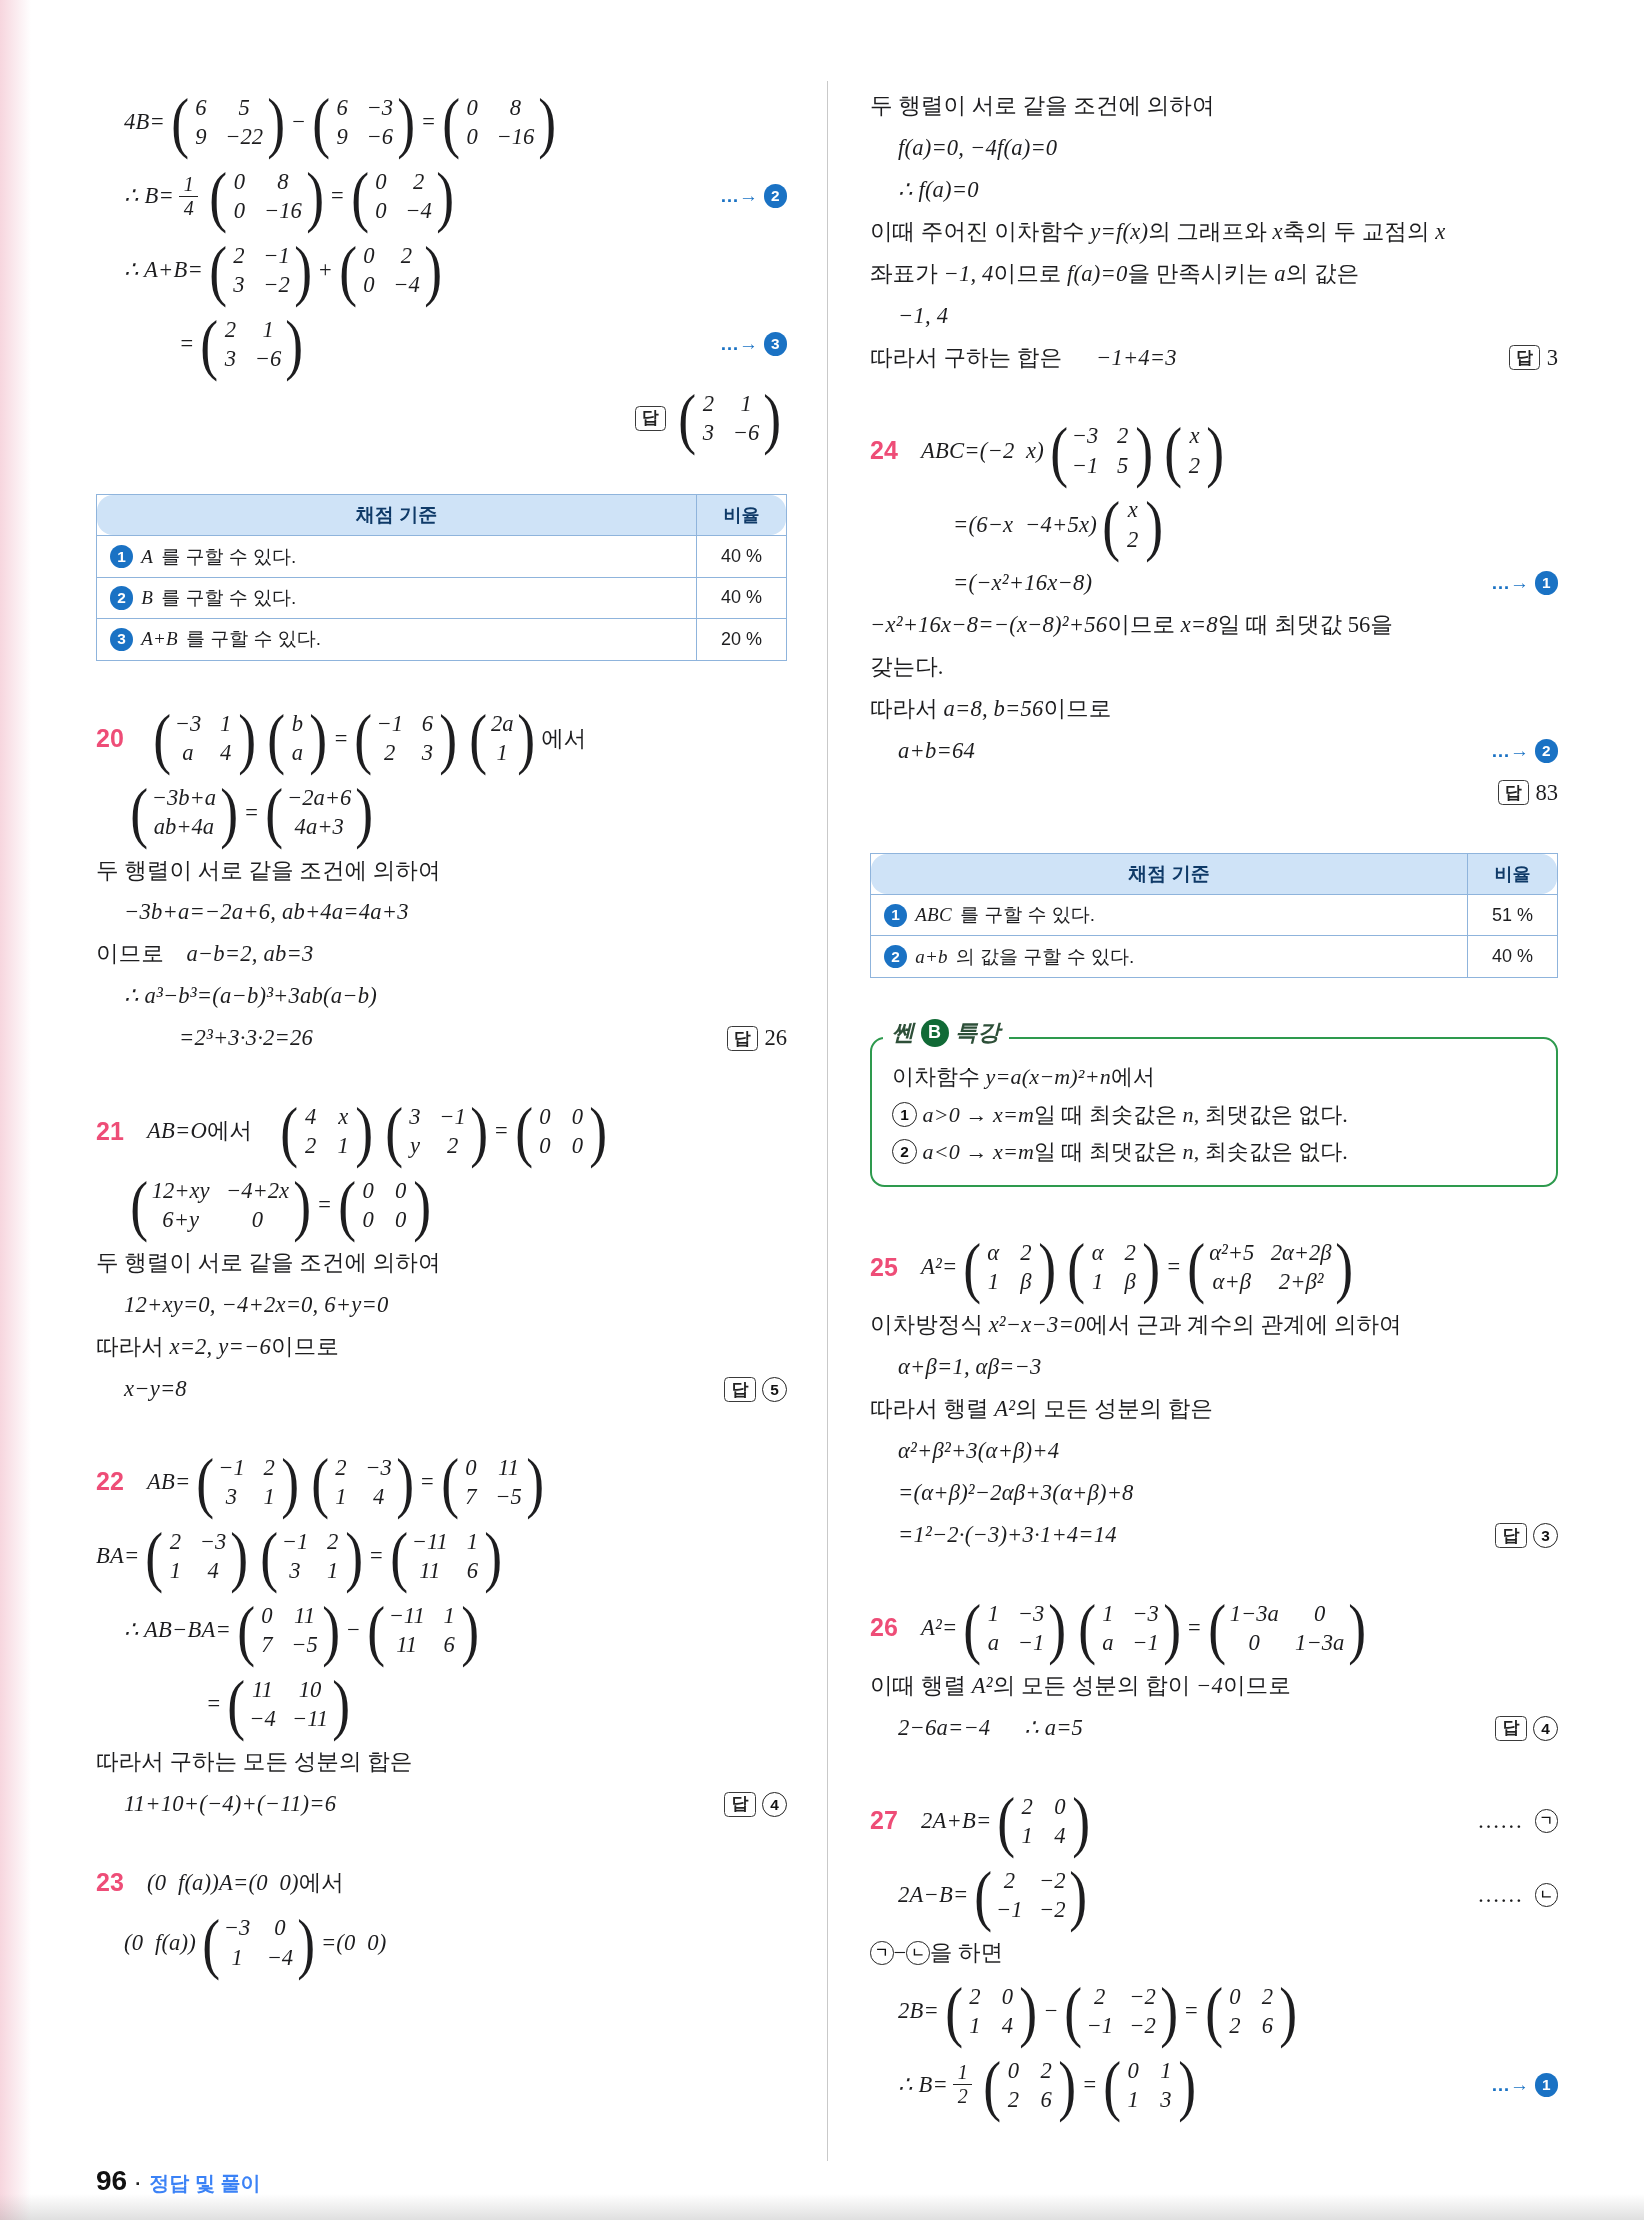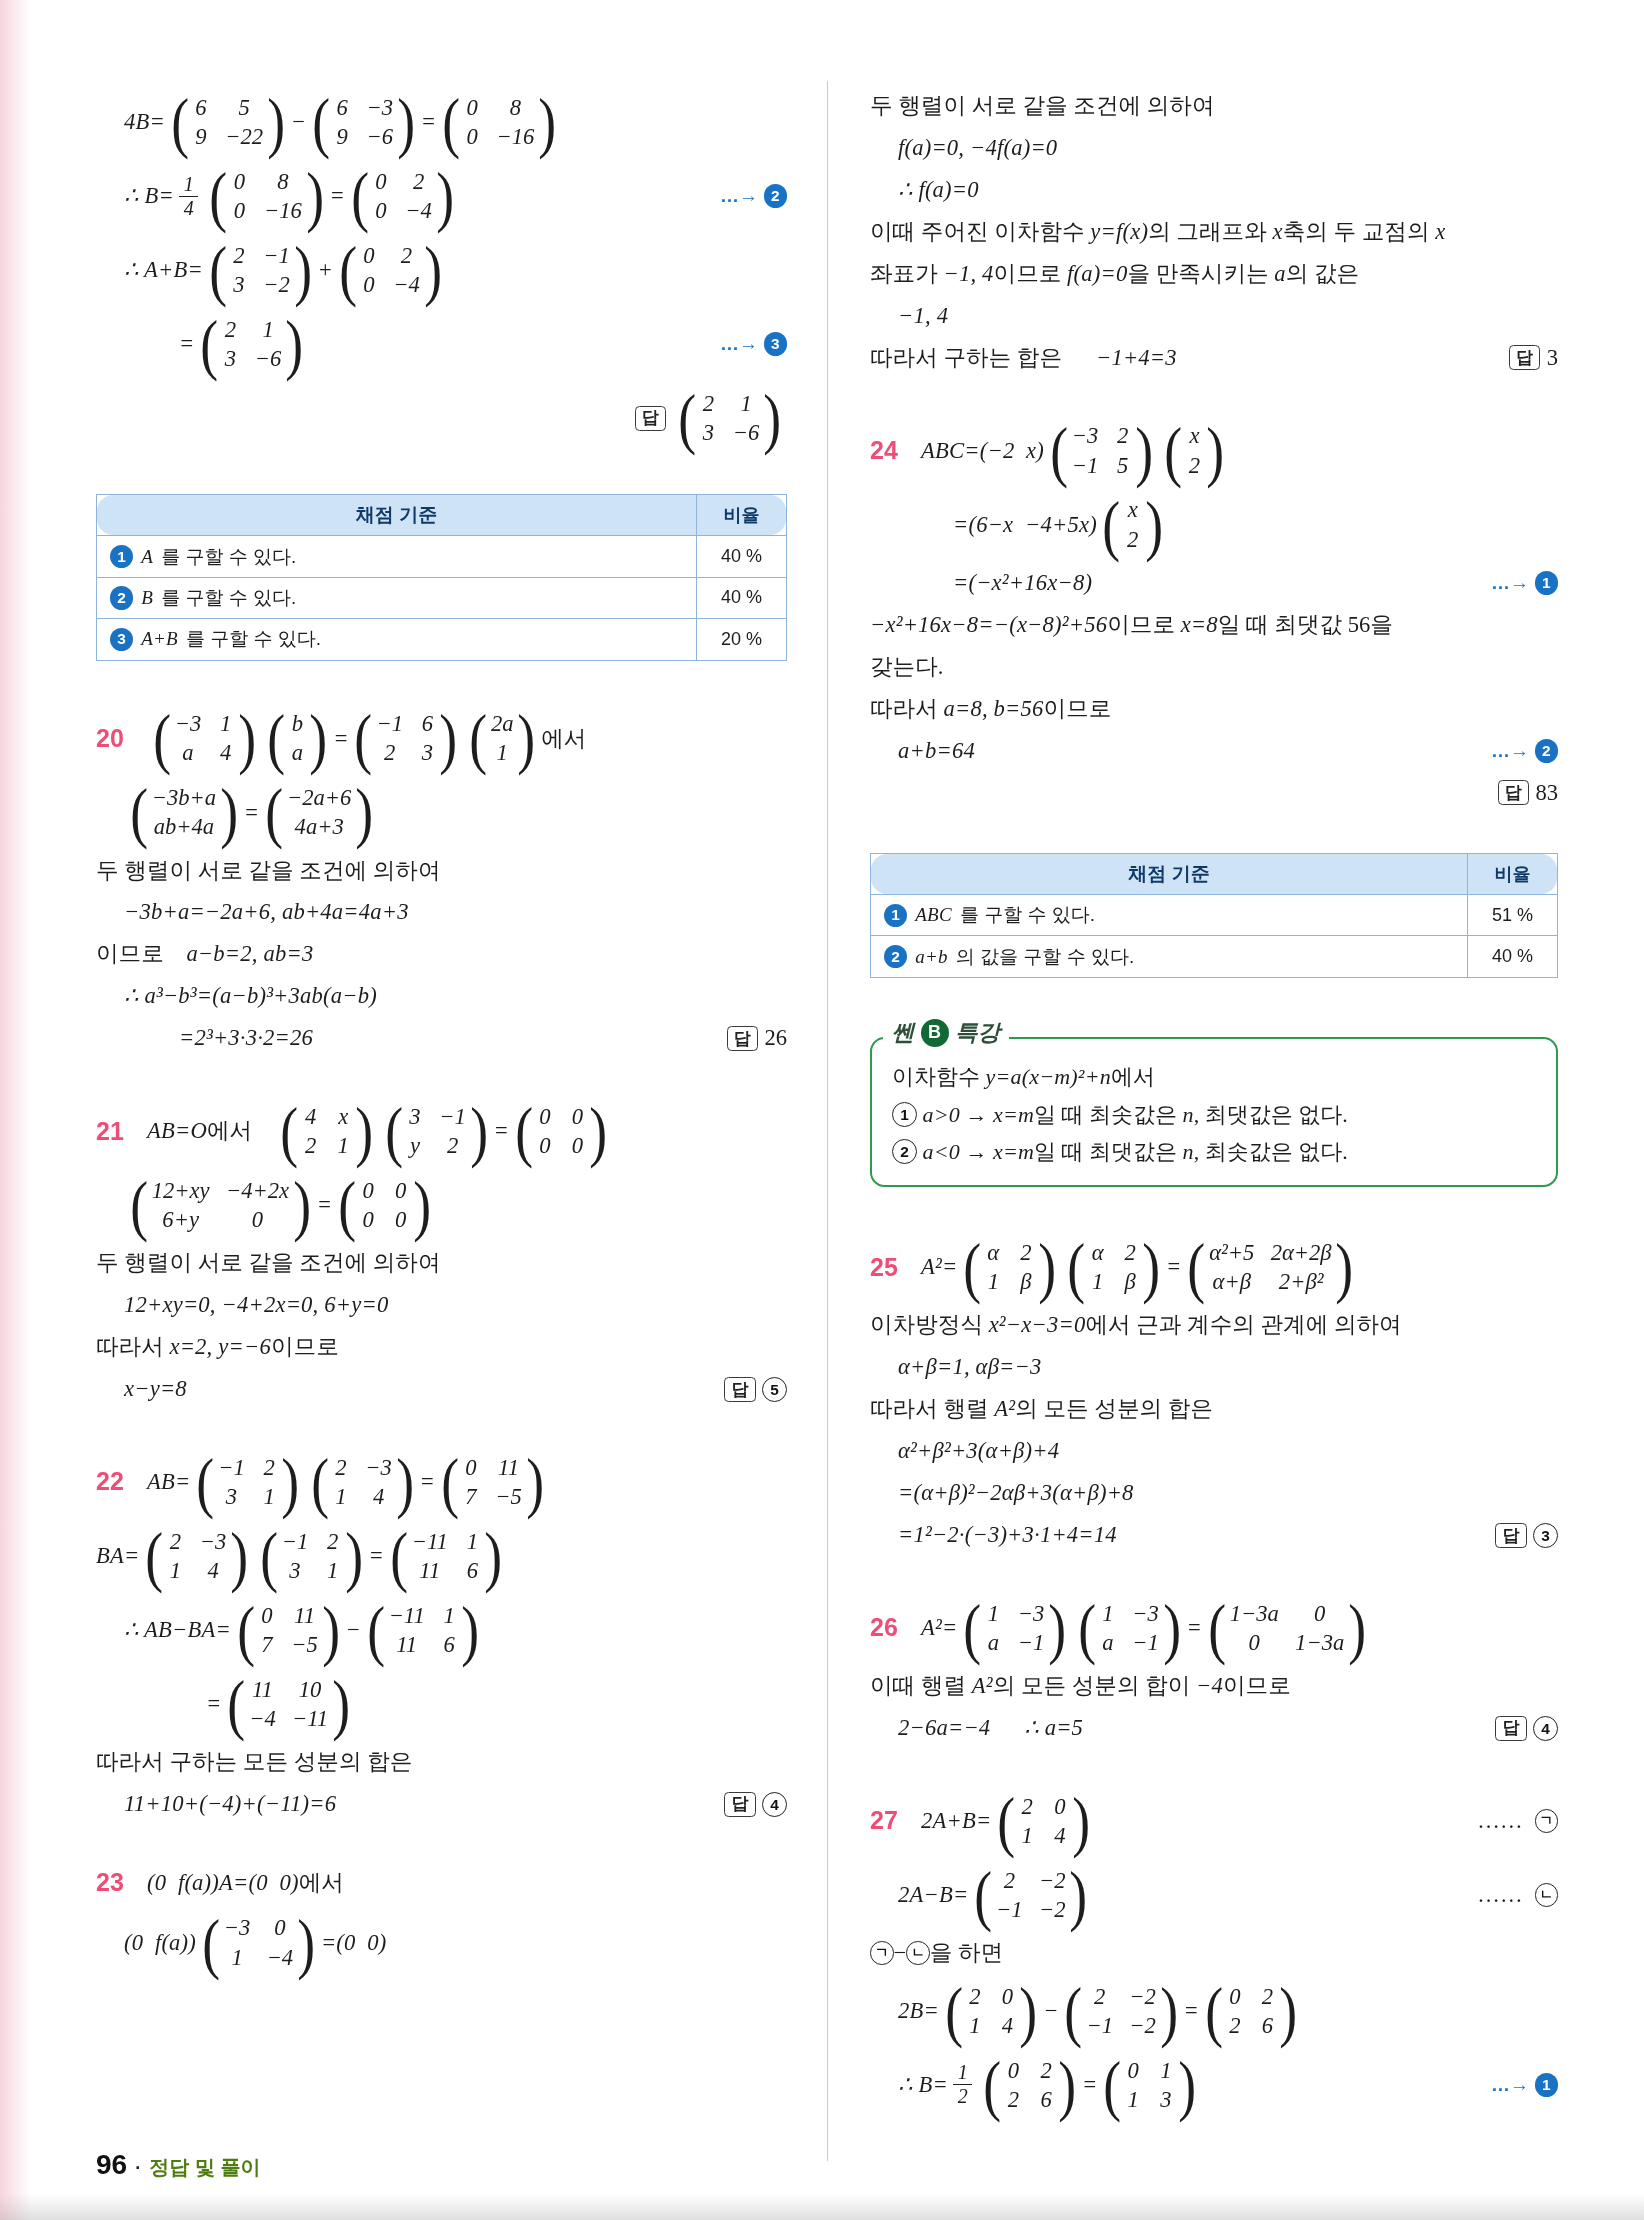--- a/index.html
+++ b/index.html
@@ -89,27 +89,27 @@
   }
   .tipbadge {
     width: 28px; height: 28px; border-radius: 50%; background: #116a36; color: #fff;
     display: inline-flex; align-items: center; justify-content: center;
     font-size: 18px; font-weight: 800; font-style: normal;
   }
   .tipbox { border: 2.7px solid var(--green, #2e9a4e); border-radius: 14.5px; padding: 16.3px 20px 12.7px; }
   .tipbox .line { margin: 4.5px 0; font-size: 22px; }
 
   .footer {
-    position: absolute; left: 96px; bottom: 40px;
+    position: absolute; left: 96px; bottom: 24px;
     display: flex; align-items: baseline; gap: 8.1px;
     font-family: "Liberation Sans", "DejaVu Sans", sans-serif;
   }
   .fpage { font-size: 28px; font-weight: 800; color: #111; }
   .fsep  { font-size: 18px; font-weight: 700; color: #222; }
-  .ftext { font-size: 20px; font-weight: 700; color: #4d7c0f; }
+  .ftext { font-size: 20px; font-weight: 700; color: #3b82f6; }
 
   .edge-left   { position: absolute; left: 0; top: 0; bottom: 0; width: 31px; background: linear-gradient(90deg, rgba(240,180,195,.55), rgba(255,255,255,0)); pointer-events: none; }
   .edge-bottom { position: absolute; left: 0; right: 0; bottom: 0; height: 27px; background: linear-gradient(0deg, rgba(160,160,160,.35), rgba(255,255,255,0)); pointer-events: none; }
 </style>
 </head>
 <body>
 
 <div class="page">
   <div class="cols">
     <div class="col col-left" id="col-left">

